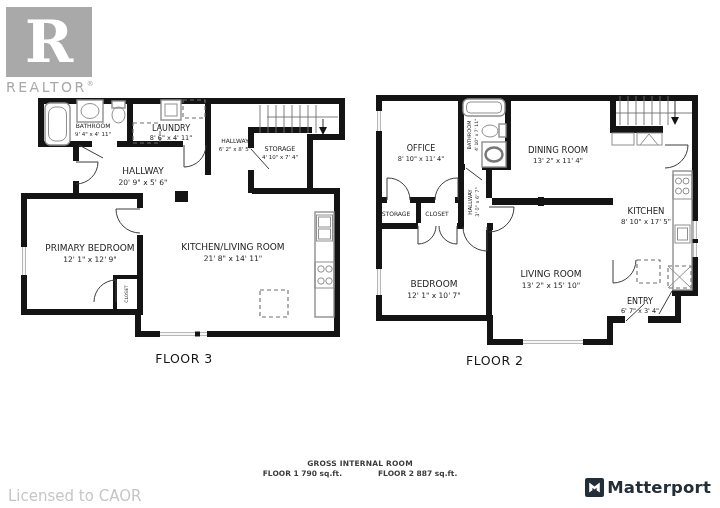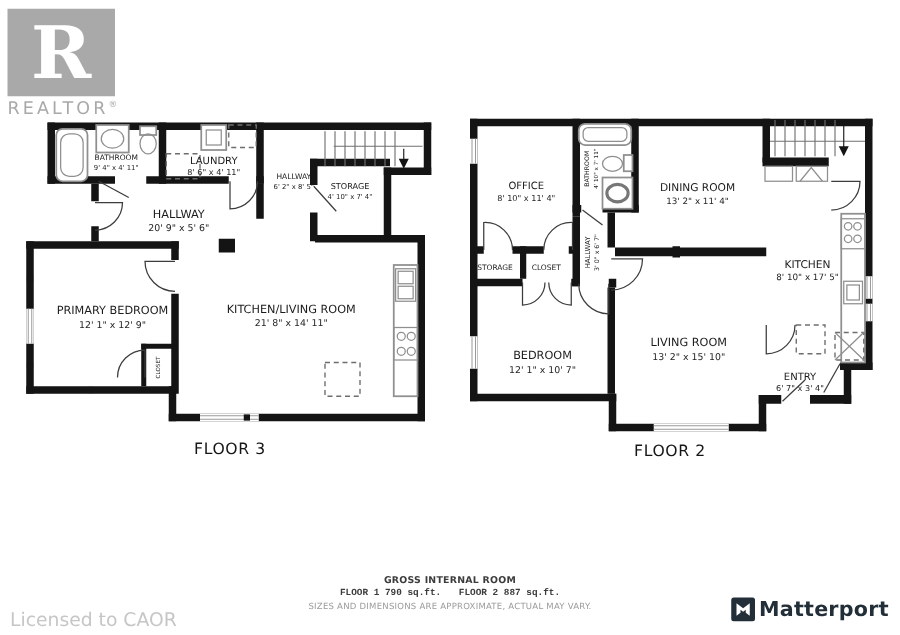--- a/index.html
+++ b/index.html
@@ -18,26 +18,26 @@
   .t{font-family:"DejaVu Sans",sans-serif;fill:#1b1b1b;text-anchor:middle;}
   .dimt{fill:#242424;}
   
   #realtor{position:absolute;left:6px;top:7px;z-index:5;}
   #realtor .box{width:86px;height:70px;background:#a9a9a9;display:flex;align-items:center;justify-content:center;}
   #realtor .box span{color:#fff;font-family:"DejaVu Serif",serif;font-weight:bold;font-size:58px;line-height:58px;}
   #realtor .word{margin-top:2px;color:#a9a9a9;font-size:14px;letter-spacing:2.5px;font-weight:500;text-align:right;}
   #realtor .word sup{font-size:7px;letter-spacing:0;}
   #floor1-label{position:absolute;left:114px;top:351px;width:140px;text-align:center;
                 font-size:12.5px;color:#161616;letter-spacing:0.5px;}
-  #floor2-label{position:absolute;left:466px;top:353px;width:140px;text-align:center;
+  #floor2-label{position:absolute;left:466px;top:353px;width:140px;
                 font-size:12.5px;color:#161616;letter-spacing:0.5px;}
   #footer{position:absolute;left:0;right:0;top:459px;text-align:center;color:#3c3c3c;}
   #footer .l1{font-size:7.5px;font-weight:bold;letter-spacing:0.2px;}
   #footer .l2{font-size:7.5px;font-weight:bold;margin-top:1px;}
-  #footer .l2 span{margin:0 7px;font-family:Liberation Mono, monospace;}
+  #footer .l2 span{margin:0 18px;}
   #footer .l3{font-size:7.5px;font-weight:bold;margin-top:1px;}
   #footer .l4{font-size:6.8px;color:#9b9b9b;margin-top:2px;letter-spacing:0.2px;}
   #license{position:absolute;left:8px;top:487px;font-size:15px;color:#c6c6c6;}
   #matterport{position:absolute;right:9px;top:477px;display:flex;align-items:center;gap:2px;}
   #matterport .mword{font-size:16.5px;font-weight:bold;color:#222e38;letter-spacing:0.2px;}
 </style>
 </head>
 <body>
 
 <div id="canvas">
@@ -310,21 +310,20 @@
   </svg>
 
   <div id="floor1-label">FLOOR 3</div>
   <div id="floor2-label">FLOOR 2</div>
 
   <div id="footer">
     <div class="l1">GROSS INTERNAL ROOM</div>
     <div class="l2">
       <span>FLOOR 1 790 sq.ft.</span><span>FLOOR 2 887 sq.ft.</span>
     </div>
-    <div class="l4">SIZES AND DIMENSIONS ARE APPROXIMATE, ACTUAL MAY VARY.</div>
   </div>
 
   <div id="license">Licensed to CAOR</div>
 
   <div id="matterport">
     <svg width="21" height="21" viewBox="0 0 21 21" style="position:static">
       <rect x="1" y="1" width="19" height="19" rx="2" fill="#222e38"></rect>
       <path d="M 5.2,15.5 L 5.2,5.5 L 10.5,9.6 L 15.8,5.5 L 15.8,15.5 L 12.6,13.2 L 12.6,10.8 L 10.5,12.4 L 8.4,10.8 L 8.4,13.2 Z" fill="#ffffff"></path>
     </svg>
     <span class="mword">Matterport</span>

